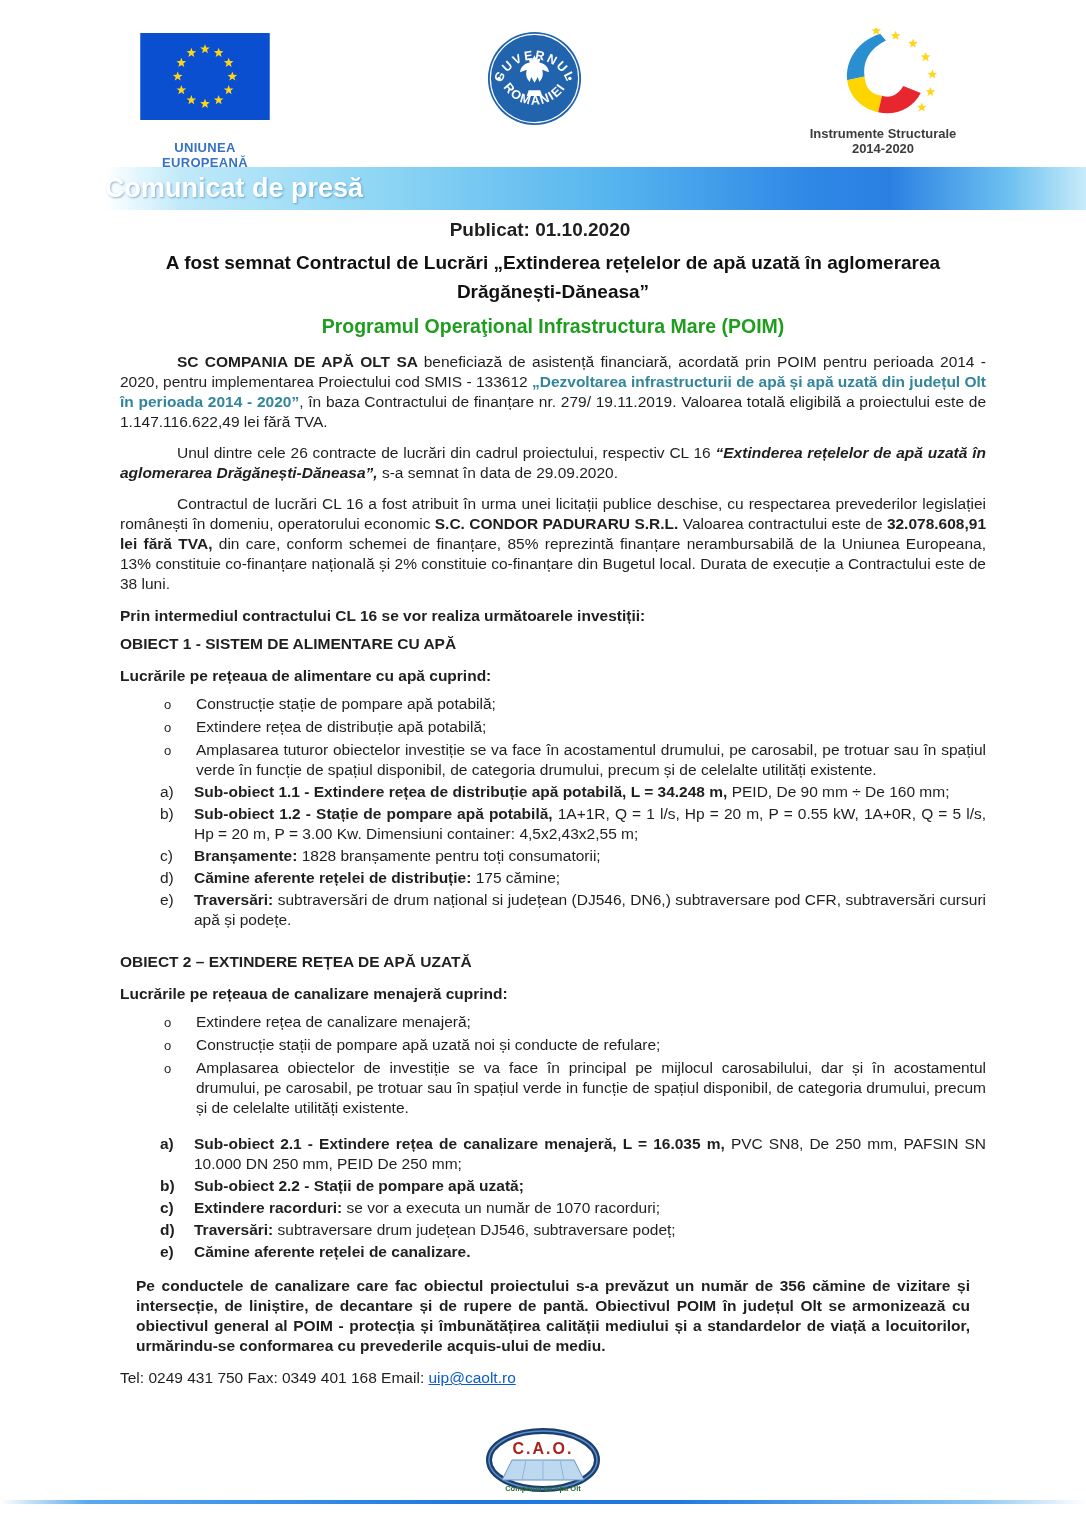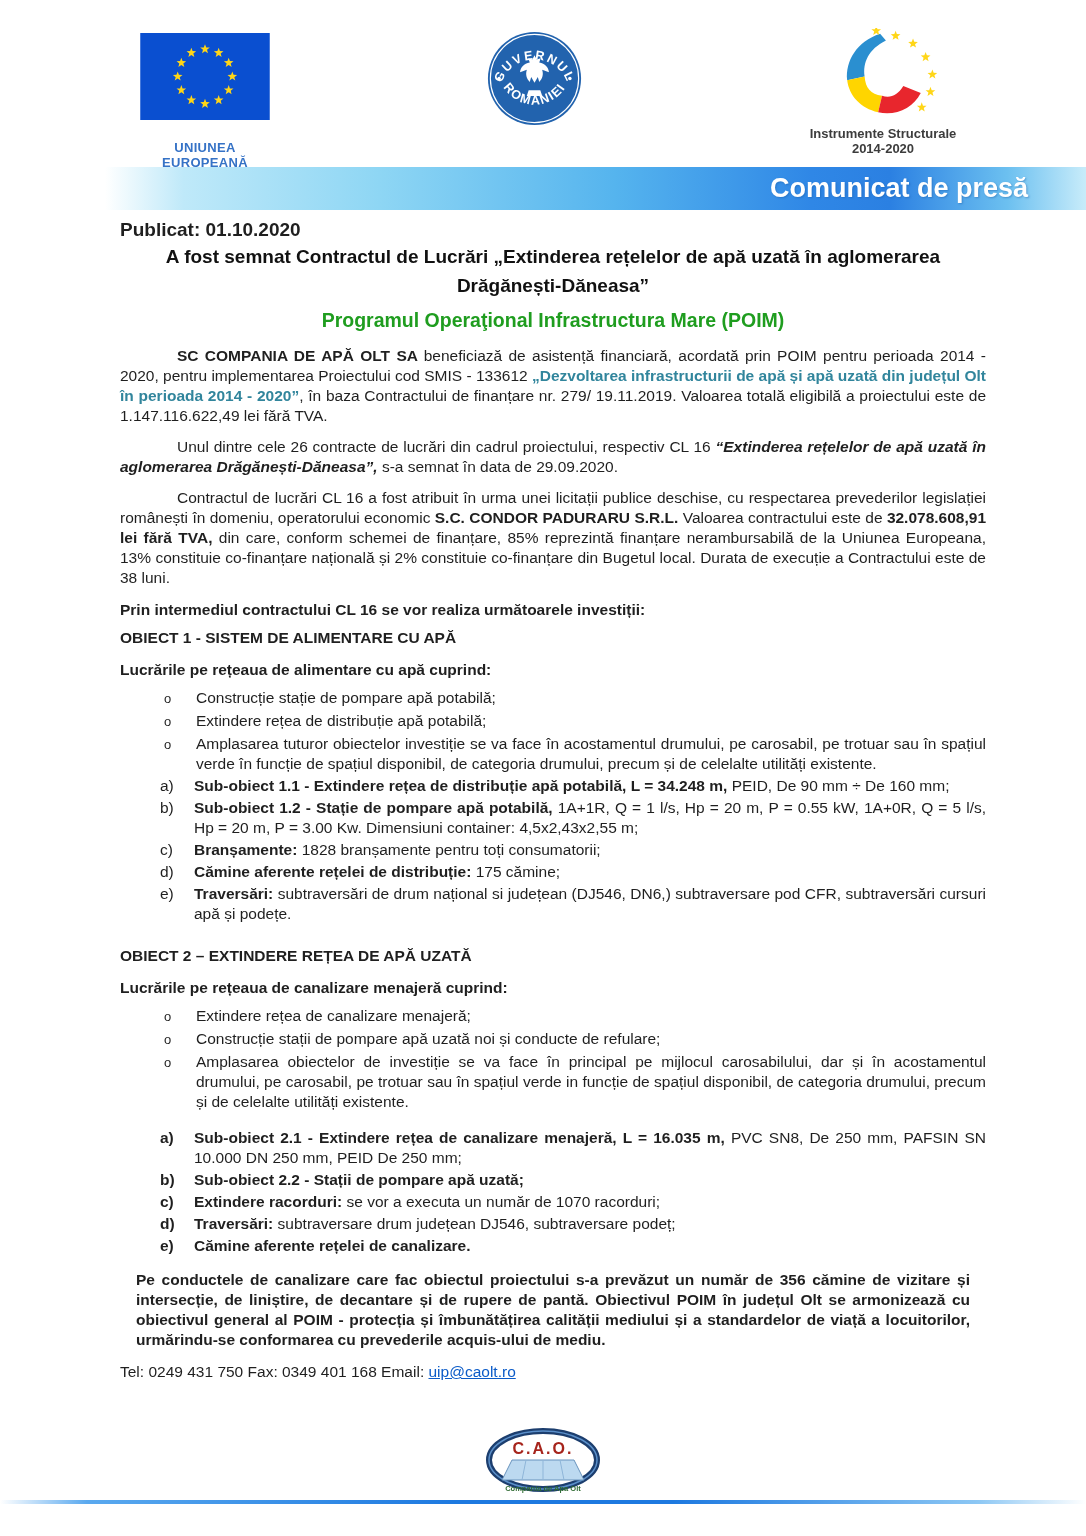--- a/index.html
+++ b/index.html
@@ -17,32 +17,32 @@
   .eu-label  { margin-top:16px; font-size:13px; font-weight:bold; color:#3572c6; letter-spacing:.3px; }
   .gov-logo  { position:absolute; top:30px;  left:486px; width:97px; height:97px; }
   .is-logo   { position:absolute; top:28px;  left:808px; width:150px; text-align:center; }
   .is-label  { margin-top:2px; font-size:13px; font-weight:bold; color:#3c3c3c; line-height:15px; }
 
   
   .banner {
     position:absolute; top:167px; left:105px; right:0; height:43px;
     background:linear-gradient(90deg,#ffffff 0%,#bfe9f9 8%,#8ed6f4 28%,#55b4ee 52%,
                #2f87e6 72%,#2b80e2 80%,#6cc0f0 92%,#c8ecfa 100%);
-    display:flex; align-items:center; justify-content:flex-end;
+    display:flex; align-items:center; justify-content:flex-start;
     padding-right:58px;
   }
   .banner-title {
     color:#ffffff; font-size:27px; font-weight:bold;
     text-shadow:1px 1px 2px rgba(25,90,165,.45);
   }
 
   
   .content { position:absolute; top:220px; left:120px; width:866px; font-size:15.5px; line-height:20px; }
 
-  .published { text-align:left; font-size:19px; font-weight:bold; margin:0 26px 2px 0; }
+  .published { text-align:center; font-size:19px; font-weight:bold; margin:0 26px 8px 0; }
   .doc-title {
     width:800px; margin:2px auto 10px; text-align:center;
     font-size:19px; font-weight:bold; line-height:29px; color:#111;
   }
   .subtitle { text-align:center; font-size:19.5px; font-weight:bold; color:#1f9d1f; margin:4px 0 16px; }
 
   .para   { margin:0 0 11px; text-align:justify; }
   .indent { text-indent:57px; }
   .b  { font-weight:bold; }
   .bi { font-weight:bold; font-style:italic; }

